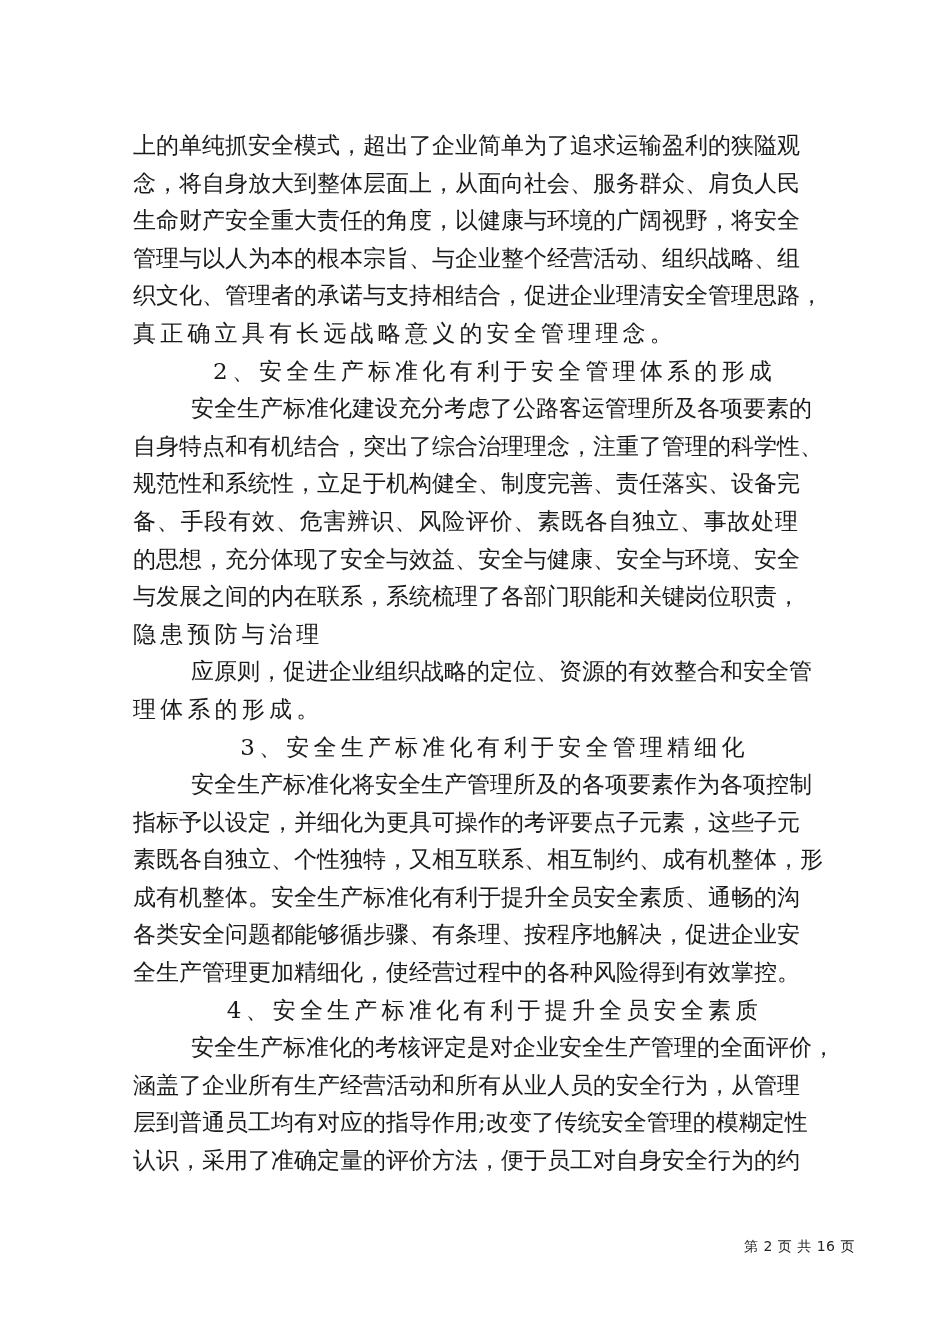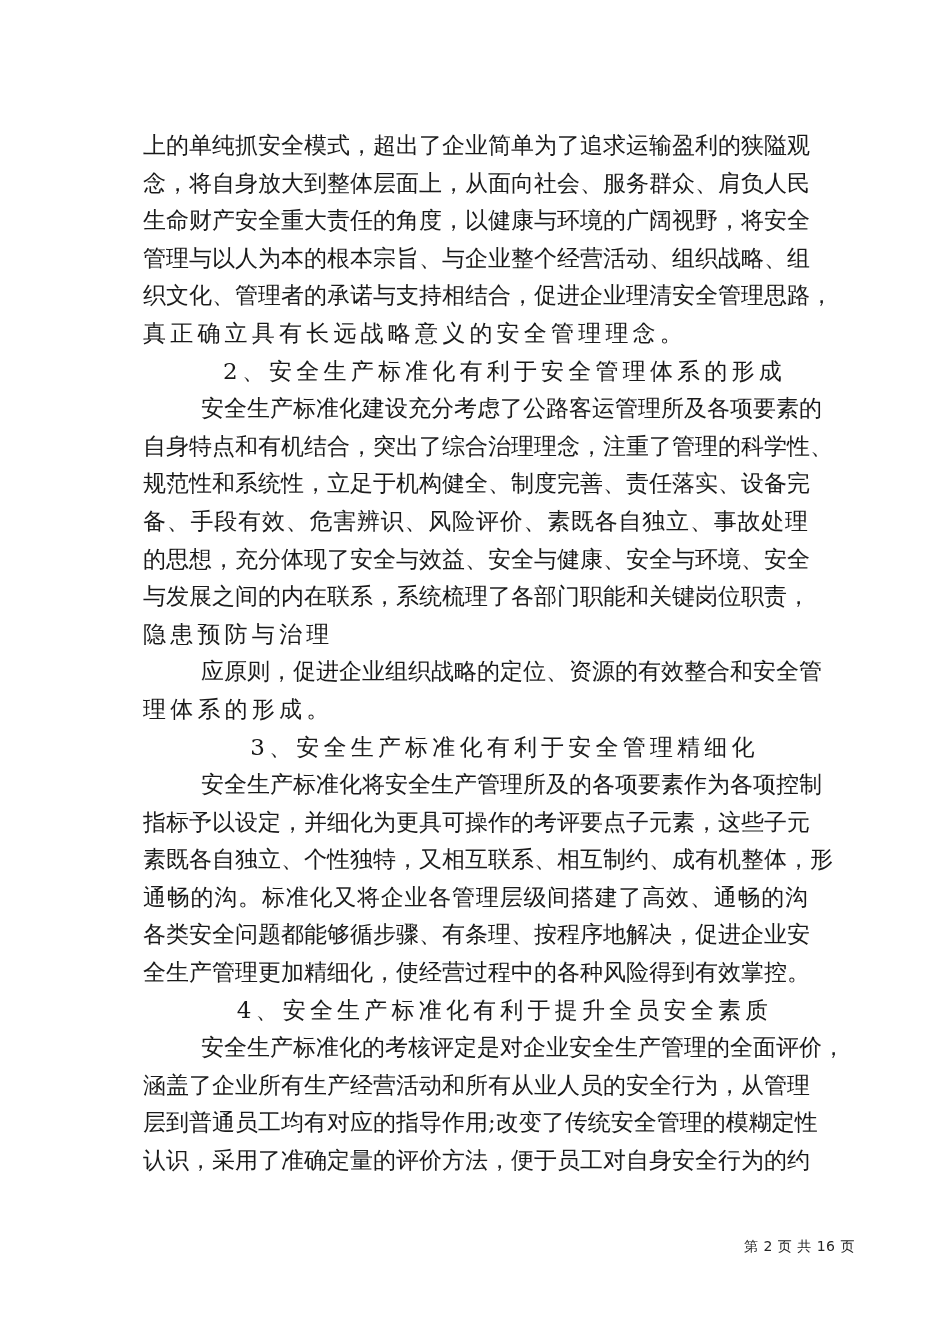--- a/index.html
+++ b/index.html
@@ -10,21 +10,21 @@
   body {
     width: 950px;
     height: 1344px;
     position: relative;
     overflow: hidden;
     font-family: "DejaVu Serif", "Liberation Serif", serif;
     color: #1a1a1a;
   }
   .page {
     position: absolute;
-    left: 143px;
+    left: 133px;
     top: 127px;
     width: 665px;
   }
   .line {
     height: 37.6px;
     line-height: 37.6px;
     font-size: 23px;
     letter-spacing: 4.2px;
     white-space: nowrap;
     overflow: visible;
@@ -66,21 +66,21 @@
     <div class="line justify">备、手段有效、危害辨识、风险评价、素既各自独立、事故处理</div>
     <div class="line justify">的思想，充分体现了安全与效益、安全与健康、安全与环境、安全</div>
     <div class="line justify">与发展之间的内在联系，系统梳理了各部门职能和关键岗位职责，</div>
     <div class="line">隐患预防与治理</div>
     <div class="line justify indent">应原则，促进企业组织战略的定位、资源的有效整合和安全管</div>
     <div class="line">理体系的形成。</div>
     <div class="line indent">3、安全生产标准化有利于安全管理精细化</div>
     <div class="line justify indent">安全生产标准化将安全生产管理所及的各项要素作为各项控制</div>
     <div class="line justify">指标予以设定，并细化为更具可操作的考评要点子元素，这些子元</div>
     <div class="line justify">素既各自独立、个性独特，又相互联系、相互制约、成有机整体，形</div>
-    <div class="line justify">通畅的沟。标准化又将企业各管理层级间搭建了高效、通畅的沟</div>
+    <div class="line justify">成有机整体。安全生产标准化有利于提升全员安全素质、通畅的沟</div>
     <div class="line justify">各类安全问题都能够循步骤、有条理、按程序地解决，促进企业安</div>
     <div class="line justify">全生产管理更加精细化，使经营过程中的各种风险得到有效掌控。</div>
     <div class="line indent">4、安全生产标准化有利于提升全员安全素质</div>
     <div class="line justify indent">安全生产标准化的考核评定是对企业安全生产管理的全面评价，</div>
     <div class="line justify">涵盖了企业所有生产经营活动和所有从业人员的安全行为，从管理</div>
     <div class="line justify">层到普通员工均有对应的指导作用;改变了传统安全管理的模糊定性</div>
     <div class="line justify">认识，采用了准确定量的评价方法，便于员工对自身安全行为的约</div>
   </div>
 
 <div class="footer">第 2 页 共 16 页</div>

